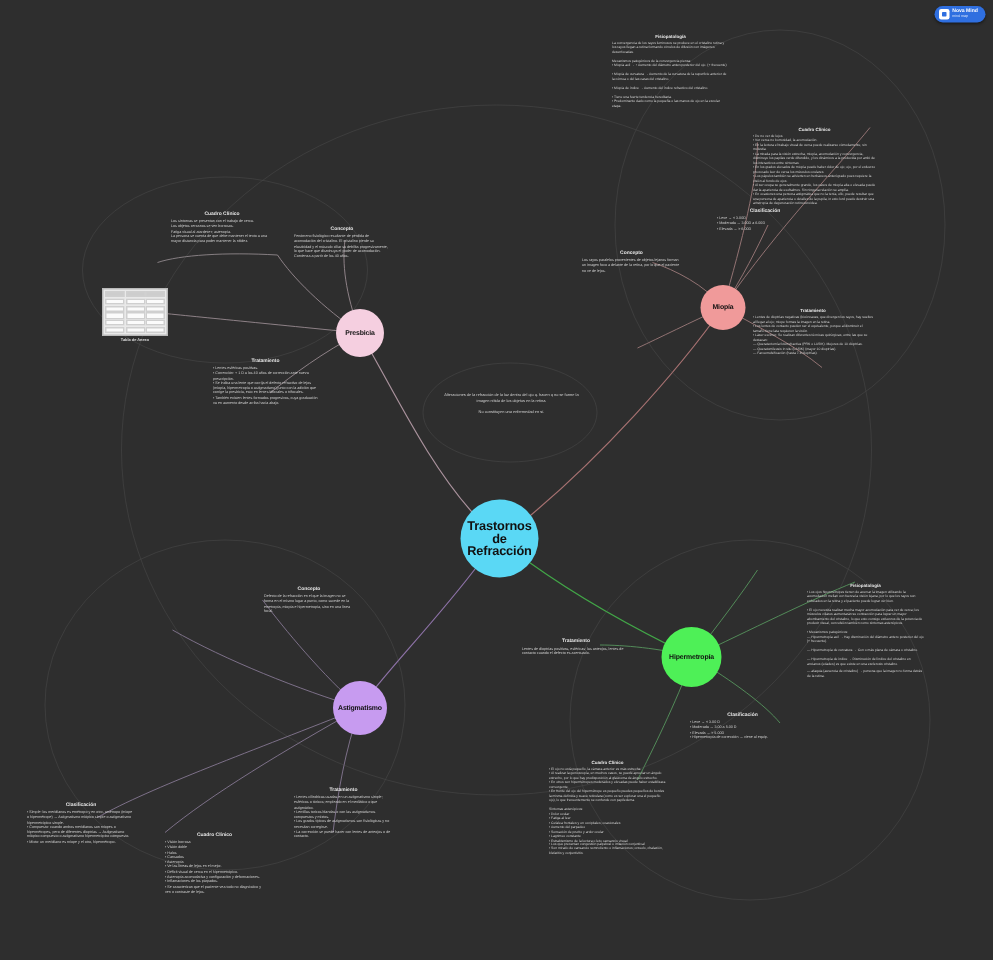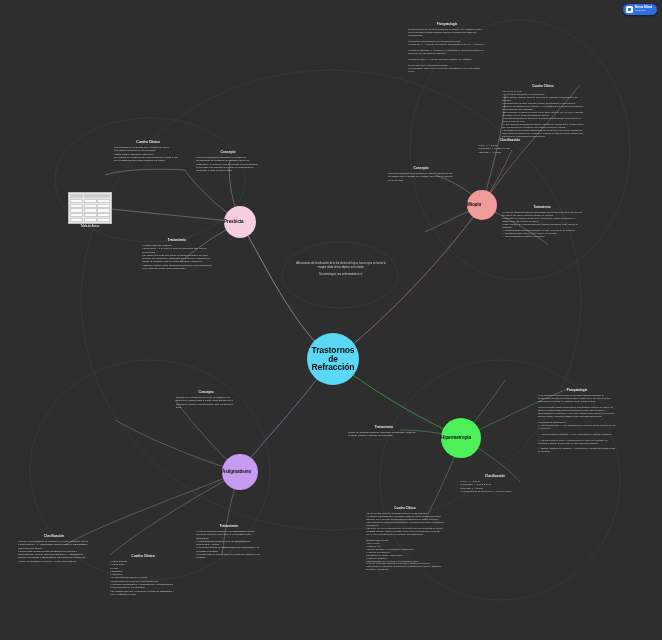--- a/index.html
+++ b/index.html
@@ -8,21 +8,21 @@
     background:#2e2e2e;
     font-family:"Liberation Sans",sans-serif;
     color:#d8d8d8;
   }
   #canvas{position:absolute;inset:0;width:662px;height:640px;}
   svg.links{position:absolute;left:0;top:0;width:662px;height:640px;pointer-events:none;}
 
   
   .node{
     position:absolute;border-radius:50%;
-    display:flex;align-items:center;justify-content:flex-start;
+    display:flex;align-items:center;justify-content:center;
     text-align:center;font-weight:bold;color:#111;
     line-height:1.05;letter-spacing:-.1px;
   }
   .node.central{font-size:8.5px;}
   .node.branch{font-size:4.6px;}
 
   
   .block{position:absolute;}
   .block .hd{
     font-weight:bold;text-align:center;margin-bottom:2px;

